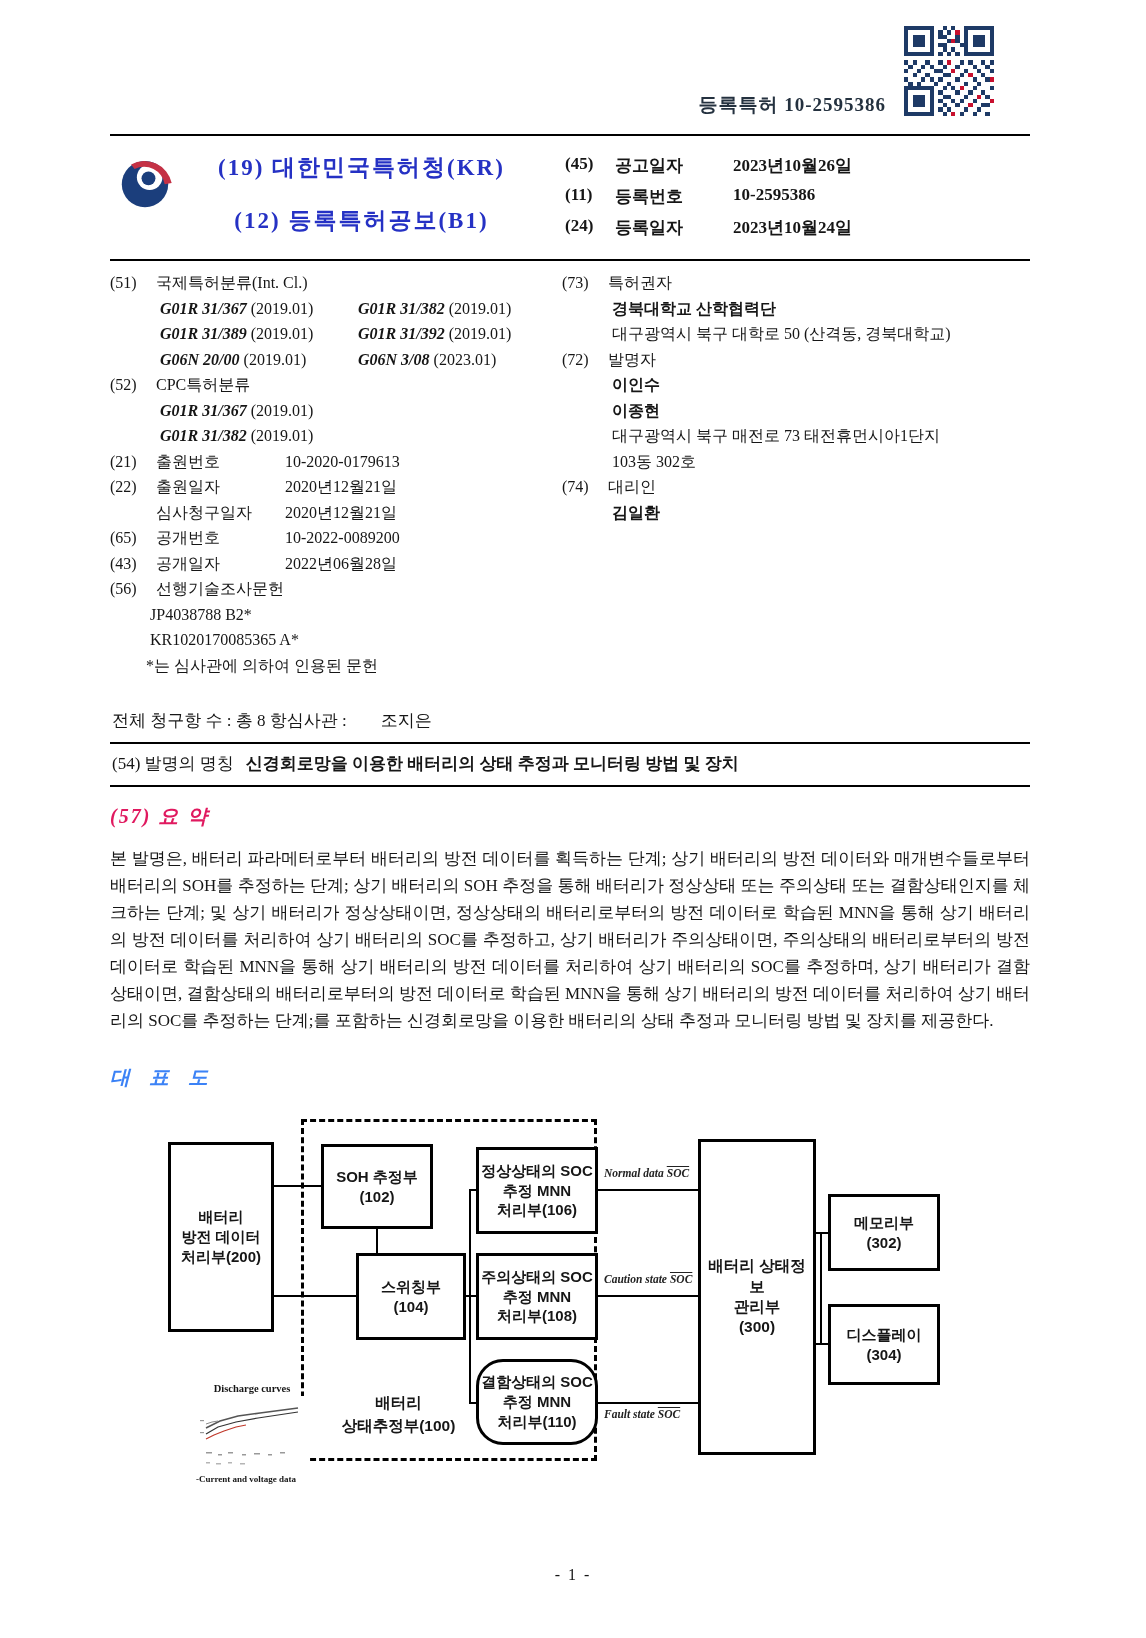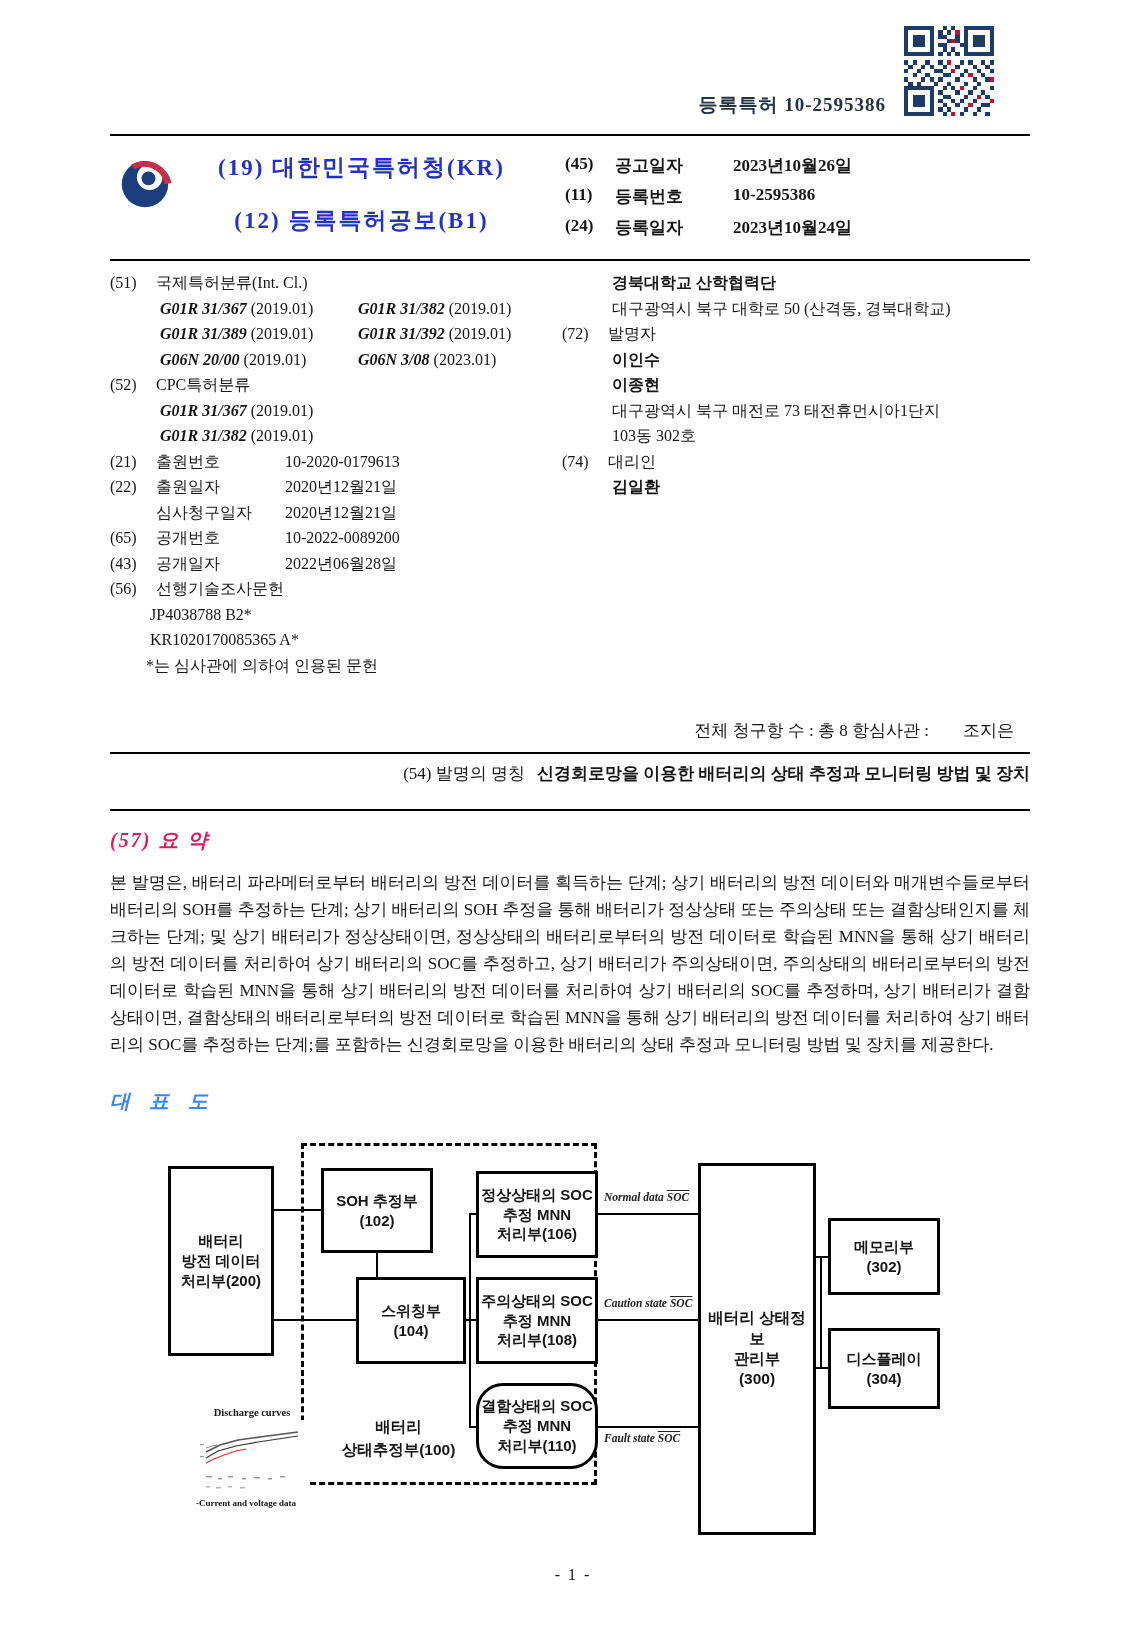--- a/index.html
+++ b/index.html
@@ -41,26 +41,26 @@
   .frow { display:flex; }
   .fnum { width:46px; flex:none; }
   .flabel { width:129px; flex:none; }
   .pa-doc { padding-left:40px; }
   .pa-note { padding-left:36px; }
   .name { font-weight:700; padding-left:50px; }
   .addr { padding-left:50px; }
   .ml { white-space:pre-line; }
 
   
-  .claims { display:flex; justify-content:flex-end; margin-top:37px; padding:0 6px 10px 2px;
+  .claims { display:flex; justify-content:flex-start; margin-top:27px; padding:0 6px 10px 2px;
             border-bottom:2px solid #000; font-size:17px; }
   .claims-right { display:flex; gap:34px; padding-right:10px; }
 
   
-  .titlerow { padding:8px 0 24px 2px; border-bottom:2px solid #000; font-size:17px;text-align:right; }
+  .titlerow { padding:8px 0 10px 2px; border-bottom:2px solid #000; font-size:17px; }
   .title-label { margin-right:12px; }
   .title-text { font-weight:700; }
 
   
   .abs-head { margin-top:16px; color:#e0195f; font-style:italic; font-weight:700;
               font-size:20px; letter-spacing:2px; }
   .abs-body { margin-top:15px; font-size:17px; line-height:27px; text-align:justify; }
 
   
   .fig-head { margin-top:30px; color:#3b82f6; font-style:italic; font-weight:700;
@@ -297,20 +297,24 @@
         <div class="brow">
           <span class="bnum">(56)</span>
           <span>선행기술조사문헌</span>
         </div>
         <div class="pa-doc">JP4038788 B2*</div>
         <div class="pa-doc">KR1020170085365 A*</div>
         <div class="pa-note">*는 심사관에 의하여 인용된 문헌</div>
       </div>
 
       <div class="bright">
+        <div class="brow">
+          <span class="bnum">(73)</span>
+          <span>특허권자</span>
+        </div>
         <div class="name">경북대학교 산학협력단</div>
         <div class="addr">대구광역시 북구 대학로 50 (산격동, 경북대학교)</div>
         <div class="brow">
           <span class="bnum">(72)</span>
           <span>발명자</span>
         </div>
         <div class="name">이인수</div>
         <div class="name">이종현</div>
         <div class="addr ml">대구광역시 북구 매전로 73 태전휴먼시아1단지
 103동 302호</div>
@@ -366,21 +370,21 @@
 (104)</div>
       <div class="dbox" style="left:308px; top:30px; width:122px; height:87px;">정상상태의 SOC
 추정 MNN
 처리부(106)</div>
       <div class="dbox" style="left:308px; top:136px; width:122px; height:87px;">주의상태의 SOC
 추정 MNN
 처리부(108)</div>
       <div class="dbox" style="left:308px; top:242px; width:122px; height:86px;border-radius:27px;">결함상태의 SOC
 추정 MNN
 처리부(110)</div>
-      <div class="dbox" style="left:530px; top:22px; width:118px; height:372px; font-size:15.5px;">배터리 상태정보
+      <div class="dbox" style="left:530px; top:22px; width:118px; height:316px; font-size:15.5px;">배터리 상태정보
 관리부
 (300)</div>
       <div class="dbox" style="left:660px; top:77px; width:112px; height:77px;">메모리부
 (302)</div>
       <div class="dbox" style="left:660px; top:187px; width:112px; height:81px;">디스플레이
 (304)</div>
 
       <div class="dlabel" style="left:148px; top:274px; width:165px;">배터리
 상태추정부(100)</div>
 

